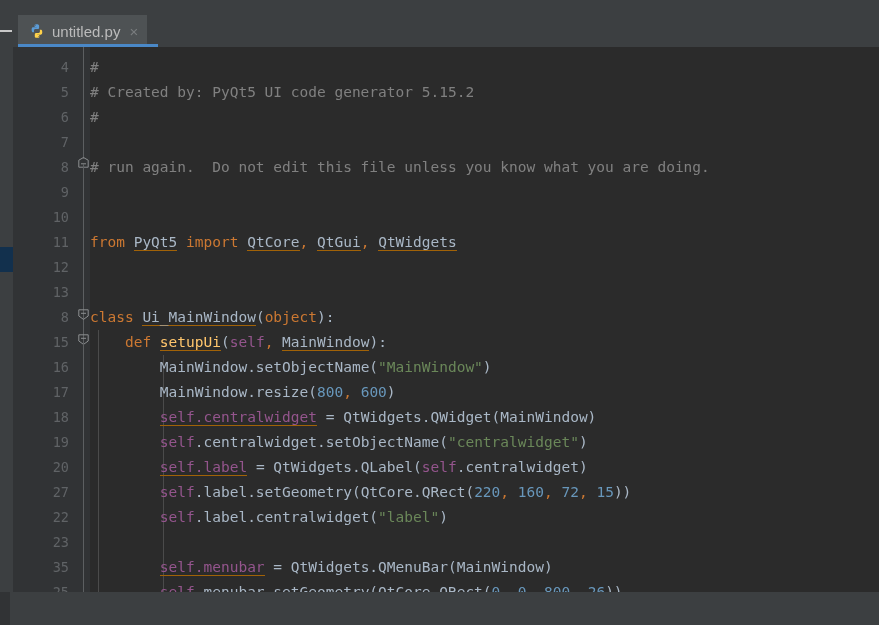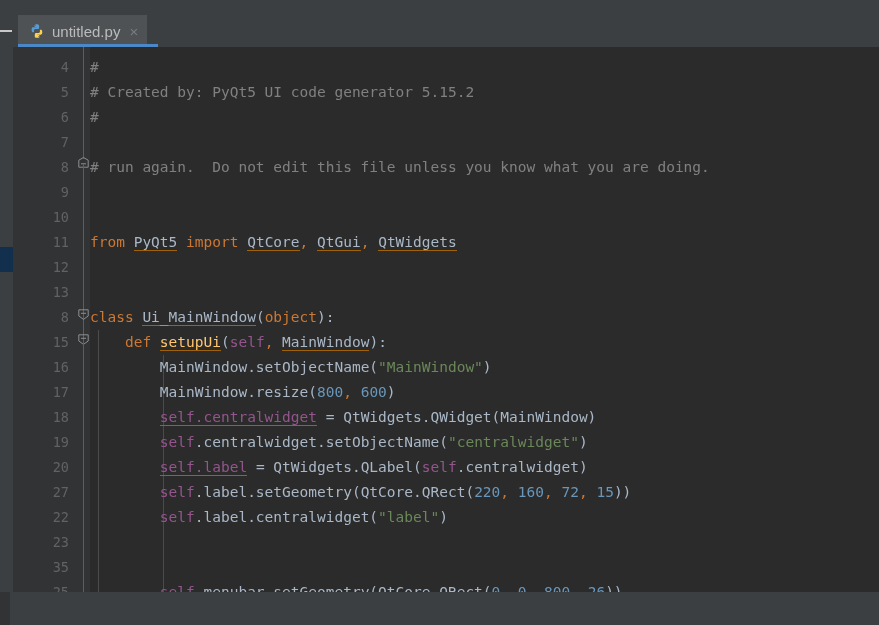--- a/index.html
+++ b/index.html
@@ -262,20 +262,21 @@
 
       <div class="line" style="top:383px"><span class="t-plain">        </span><span class="t-self">self</span><span class="t-plain">.centralwidget.setObjectName(</span><span class="t-str sq-green">"centralwidget"</span><span class="t-plain">)</span></div>
 
       <div class="line" style="top:408px"><span class="t-plain">        </span><span class="t-self sq-grey ul">self.label</span><span class="t-plain"> = QtWidgets.QLabel(</span><span class="t-self">self</span><span class="t-plain">.centralwidget)</span></div>
 
       <div class="line" style="top:433px"><span class="t-plain">        </span><span class="t-self">self</span><span class="t-plain">.label.setGeometry(QtCore.QRect(</span><span class="t-num">220</span><span class="t-comma">, </span><span class="t-num">160</span><span class="t-comma">, </span><span class="t-num">72</span><span class="t-comma">, </span><span class="t-num">15</span><span class="t-plain">))</span></div>
 
       <div class="line" style="top:458px"><span class="t-plain">        </span><span class="t-self">self</span><span class="t-plain">.label.centralwidget(</span><span class="t-str">"label"</span><span class="t-plain">)</span></div>
 
 
+      <div class="line" style="top:508px"><span class="t-plain">        </span><span class="t-self sq-grey ul">self.menubar</span><span class="t-plain"> = QtWidgets.QMenuBar(MainWindow)</span></div>
 
       <div class="line" style="top:533px"><span class="t-plain">        </span><span class="t-self">self</span><span class="t-plain">.menubar.setGeometry(QtCore.QRect(</span><span class="t-num">0</span><span class="t-comma">, </span><span class="t-num">0</span><span class="t-comma">, </span><span class="t-num">800</span><span class="t-comma">, </span><span class="t-num">26</span><span class="t-plain">))</span></div>
     </div>
   </div>
 
   <div class="bottom">
     <div class="bottom-left"></div>
   </div>
 
 </div>

